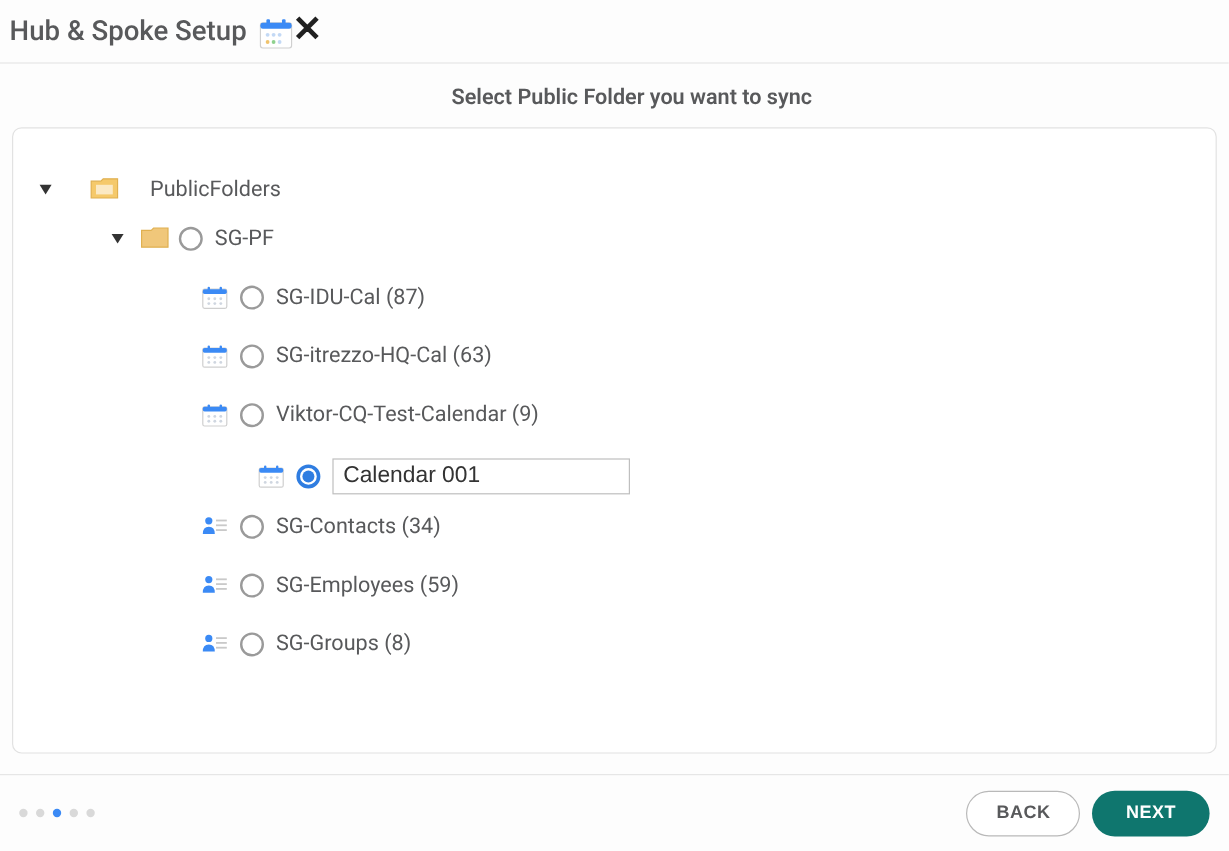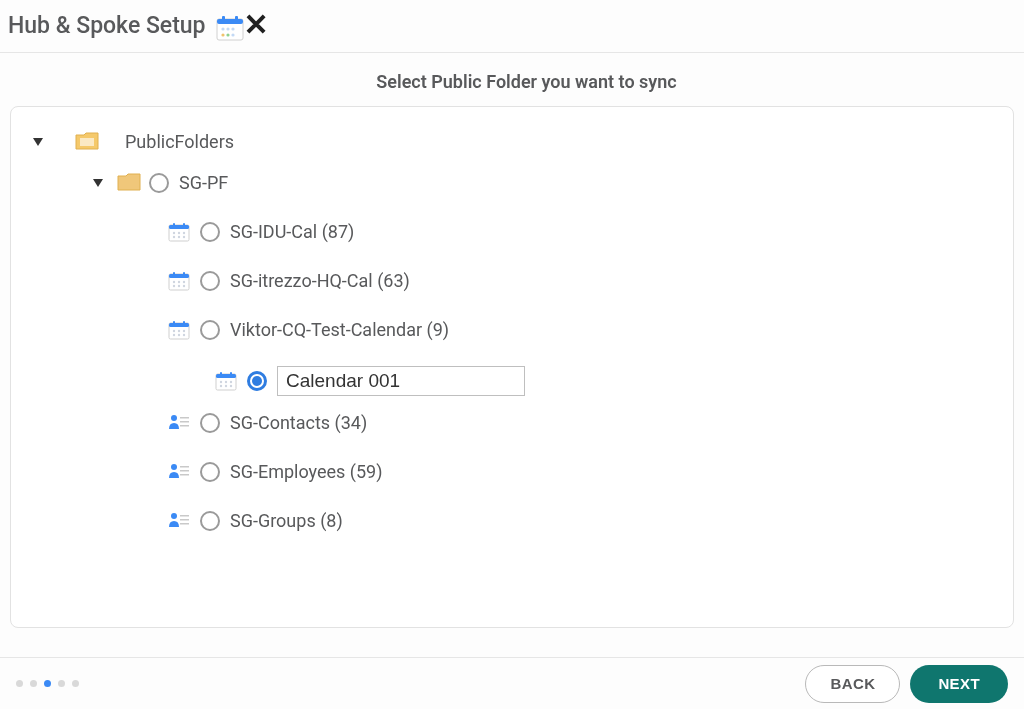--- a/index.html
+++ b/index.html
@@ -15,37 +15,37 @@
     text-align: center; font-size: 18px; font-weight: 600; color: #58595b;
     padding: 18px 0 14px 0;
     margin-left: 29px;
   }
   .panel {
     margin: 0 10px 0 10px; border: 1px solid #e2e2e2; border-radius: 8px;
     background: #fff; height: 522px; padding: 18px 10px 10px 22px;
     overflow: hidden;
   }
   .footer {
-    position: absolute; left:0; right:0; bottom:0; height: 52px;
+    position: absolute; left:0; right:0; bottom:0; height: 64px;
     border-top: 1px solid #e6e6e6; display:flex; align-items:center;
     justify-content: space-between; padding: 0 16px;
   }
   .dots { display:flex; gap:7px; }
   .dot { width:7px; height:7px; border-radius:50%; background:#d9d9d9; }
   .dot.active { background:#3b8af5; }
   .buttons { display:flex; gap:10px; }
   .btn {
     height: 38px; border-radius: 20px; font-size: 15px; font-weight:700;
     padding: 0 24px; cursor:pointer; letter-spacing: 0.4px;
   }
   .btn-back { background:#fff; color:#58595b; border:1px solid #b9b9b9; }
   .btn-next { background:#0f766e; color:#fff; border:none; padding:0 28px;}
   
   .row { display:flex; align-items:center; gap:10px; }
-  .lvl-0 { margin:6px 0 10px 0;gap:28px; }
+  .lvl-0 { margin:22px 0 10px 0;gap:28px; }
   .lvl-1 { margin:20px 0 10px 60px; }
   .lvl-2 { margin:28px 0 0 135px; }
   .lvl-3 { margin:26px 0 0 182px; }
   .arrow {
     width:0; height:0; border-left:5px solid transparent; border-right:5px solid transparent;
     border-top:8px solid #333; margin-right:4px;
   }
   .label { font-size: 18px; color:#58595b; }
   .radio {
     width:20px; height:20px; border:2px solid #9a9a9a; border-radius:50%; flex-shrink:0;

